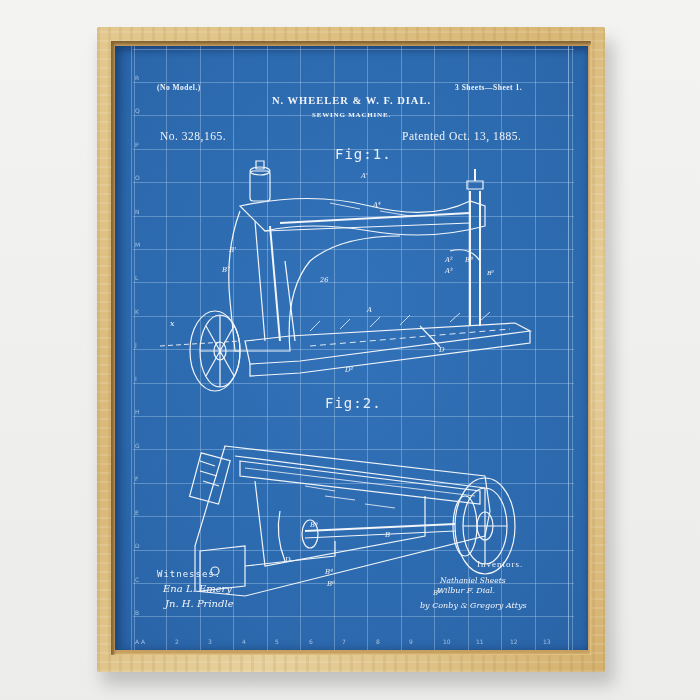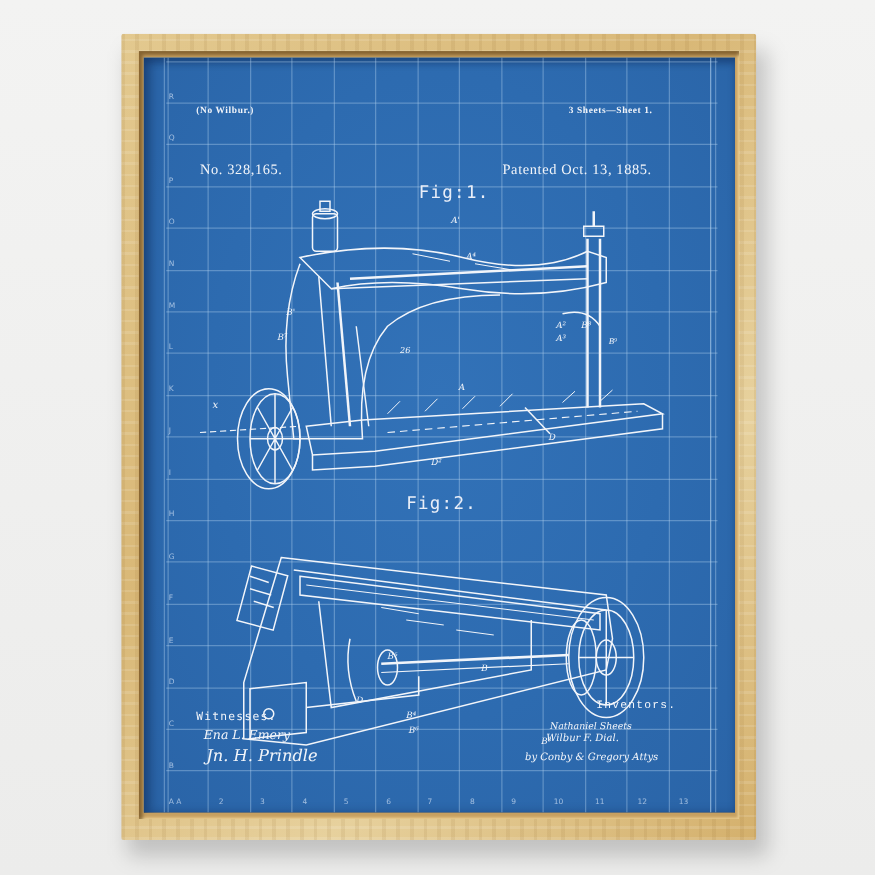--- a/index.html
+++ b/index.html
@@ -90,22 +90,24 @@
       <div class="grid-h" style="top: 370px;"></div>
       <div class="grid-h" style="top: 403.4px;"></div>
       <div class="grid-h" style="top: 436.8px;"></div>
       <div class="grid-h" style="top: 470.2px;"></div>
       <div class="grid-h" style="top: 503.6px;"></div>
       <div class="grid-h" style="top: 537px;"></div>
       <div class="grid-h" style="top: 570.4px;"></div>
       <div class="grid-h" style="top: 603.8px;"></div>
     </div>
 
-  <div class="txt mono-caps" style="left:42px; top:37px; font-size:7.5px;">(No Wilbur.)</div>
+  <div class="txt mono-caps" style="left:42px; top:37px; font-size:7.5px;">(No Model.)</div>
   <div class="txt mono-caps" style="left:340px; top:37px; font-size:7.5px;">3 Sheets—Sheet 1.</div>
+  <div class="txt mono-caps" style="left:0; right:0; top:49px; text-align:center; font-size:10.5px; letter-spacing:1px;">N. WHEELER &amp; W. F. DIAL.</div>
+  <div class="txt mono-caps" style="left:0; right:0; top:65px; text-align:center; font-size:7px; letter-spacing:0.8px;">SEWING MACHINE.</div>
   <div class="txt mono-caps" style="left:45px; top:84px; font-size:11.5px; font-weight:normal;">No. 328,165.</div>
   <div class="txt mono-caps" style="left:287px; top:84px; font-size:11.5px; font-weight:normal;">Patented Oct. 13, 1885.</div>
 
   <div class="txt" style="left:220px; top:100px; font-family:'DejaVu Sans Mono',monospace; font-size:14px; color:#e9eef8; letter-spacing:1px;">Fig:1.</div>
 
   <svg class="fig" style="left:55px; top:105px;" width="380" height="230" viewBox="0 0 380 230" fill="none" stroke="#f2f5fa" stroke-width="1.2">
 
     <rect x="80" y="20" width="20" height="30" rx="3"></rect>
     <ellipse cx="90" cy="20" rx="10" ry="4"></ellipse>
     <rect x="86" y="10" width="8" height="8"></rect>
@@ -189,23 +191,23 @@
 
   <div class="txt script" style="left:195px; top:475px; font-size:7px;">B⁵</div>
   <div class="txt script" style="left:270px; top:485px; font-size:7px;">B</div>
   <div class="txt script" style="left:170px; top:510px; font-size:7px;">D</div>
   <div class="txt script" style="left:212px; top:534px; font-size:7px;">B⁶</div>
   <div class="txt script" style="left:210px; top:522px; font-size:7px;">B⁴</div>
   <div class="txt script" style="left:318px; top:543px; font-size:7px;">B³</div>
 
   <div class="txt" style="left:42px; top:523px; font-family:'DejaVu Sans Mono',monospace; font-size:9px; letter-spacing:1px;">Witnesses.</div>
   <div class="txt script" style="left:48px; top:537px; font-size:10px;">Ena L. Emery</div>
-  <div class="txt script" style="left:50px; top:552px; font-size:13px;">Jn. H. Prindle</div>
-
-  <div class="txt" style="left:362px; top:513px; font-family:Liberation Mono, monospace; font-size:9px; letter-spacing:1px;">Inventors.</div>
+  <div class="txt script" style="left:50px; top:552px; font-size:10px;">Jn. H. Prindle</div>
+
+  <div class="txt" style="left:362px; top:513px; font-family:Liberation Serif, serif; font-size:9px; letter-spacing:1px;">Inventors.</div>
   <div class="txt script" style="left:325px; top:530px; font-size:7.5px;">Nathaniel Sheets</div>
   <div class="txt script" style="left:322px; top:540px; font-size:8px;text-align:right;">Wilbur F. Dial.</div>
   <div class="txt script" style="left:305px; top:555px; font-size:8px;">by Conby &amp; Gregory Attys</div>
 
   <div id="col-labels">
     <span class="grid-label" style="left:26px; top:592px;">A</span>
     <span class="grid-label" style="left:60px; top:592px;">2</span>
     <span class="grid-label" style="left:93px; top:592px;">3</span>
     <span class="grid-label" style="left:127px; top:592px;">4</span>
     <span class="grid-label" style="left:160px; top:592px;">5</span>

